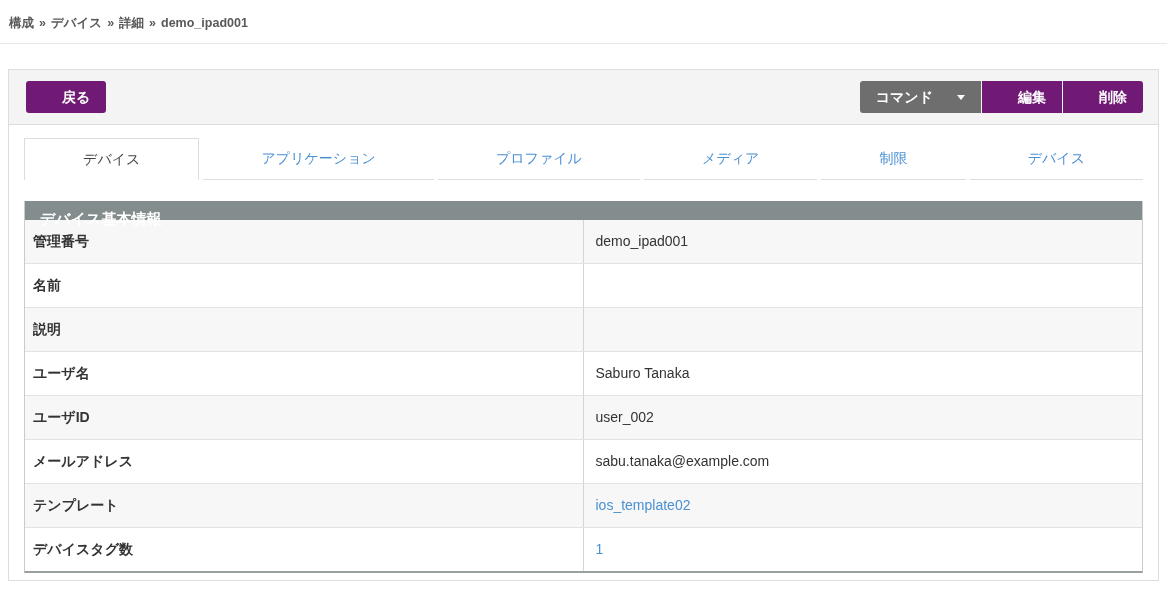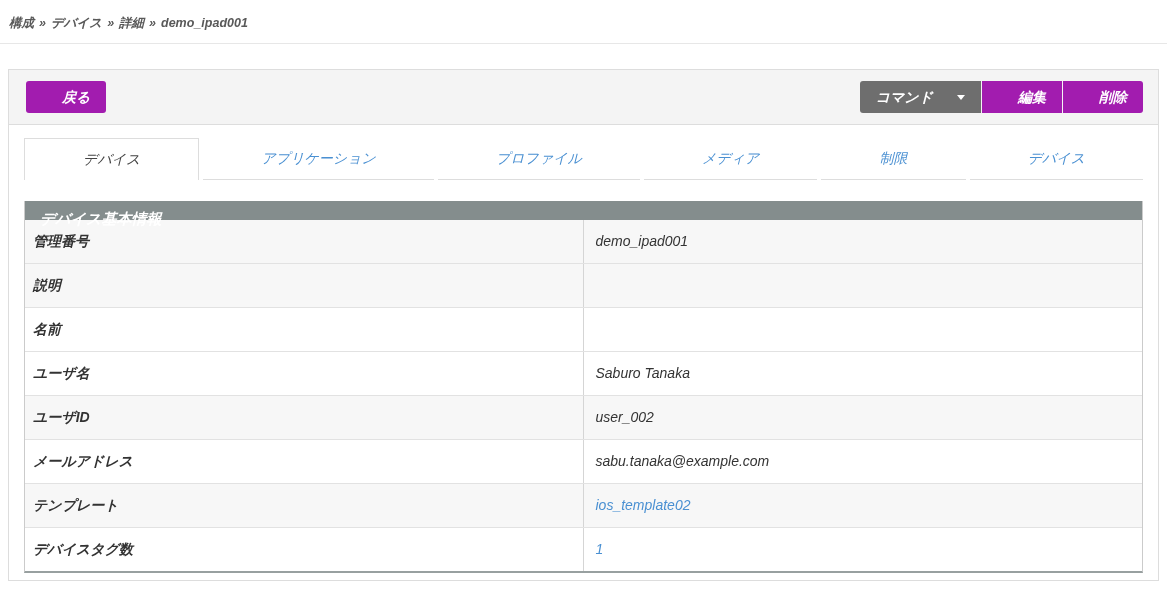--- a/index.html
+++ b/index.html
@@ -1,15 +1,15 @@
 <!DOCTYPE html>
 <html><head>
 <meta charset="utf-8">
 <style>
-  * { box-sizing: border-box; font-style: italic; }
+  * { box-sizing: border-box; }
   html,body { margin:0; padding:0; }
   body {
     width:1167px; height:595px; overflow:hidden;
     background:#ffffff;
     font-family:"Liberation Sans","DejaVu Sans",sans-serif;
     color:#333333;
   }
 
   
   .breadcrumb {
@@ -33,21 +33,21 @@
     border-bottom:1px solid #dddddd;
     padding:11px 15px 11px 17px;
     height:55px;
     display:flex; align-items:center; justify-content:space-between;
   }
   .btn {
     display:inline-block; border:none; cursor:pointer;
     font-family:inherit; font-size:14px; font-weight:700; color:#ffffff;
     padding:0 16px; height:32px; line-height:32px;
   }
-  .btn-blue { background:#a21caf; border-radius:3px;padding-left:36px; }
+  .btn-blue { background:#701a75; border-radius:3px;padding-left:36px; }
   .btn-group { display:flex; }
   .btn-command {
     background:#6e6e6e; border-radius:3px 0 0 3px;
     display:flex; align-items:center; gap:24px;
   }
   .caret {
     width:0; height:0; display:inline-block;
     border-left:4px solid transparent; border-right:4px solid transparent;
     border-top:5px solid #ffffff;
   }
@@ -141,26 +141,26 @@
         <li>デバイス</li>
       </ul>
 
     <div class="info-table">
       <div class="section-header">デバイス基本情報</div>
       <div id="rows-container">
           <div class="row striped">
             <div class="cell-label">管理番号</div>
             <div class="cell-value"><span>demo_ipad001</span></div>
           </div>
+          <div class="row">
+            <div class="cell-label">名前</div>
+            <div class="cell-value"></div>
+          </div>
           <div class="row striped">
             <div class="cell-label">説明</div>
-            <div class="cell-value"></div>
-          </div>
-          <div class="row">
-            <div class="cell-label">名前</div>
             <div class="cell-value"></div>
           </div>
           <div class="row">
             <div class="cell-label">ユーザ名</div>
             <div class="cell-value"><span>Saburo Tanaka</span></div>
           </div>
           <div class="row striped">
             <div class="cell-label">ユーザID</div>
             <div class="cell-value"><span>user_002</span></div>
           </div>

